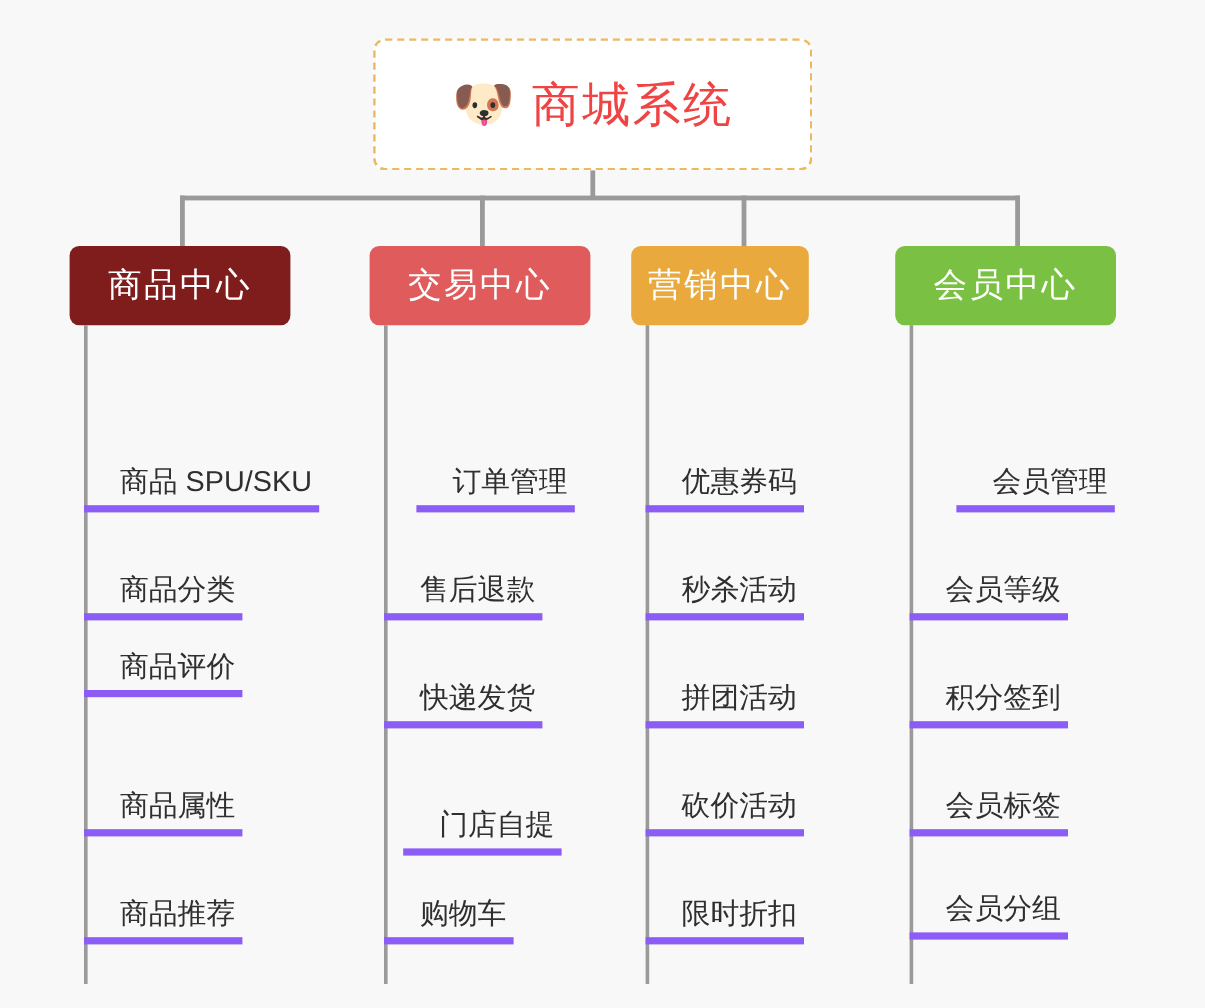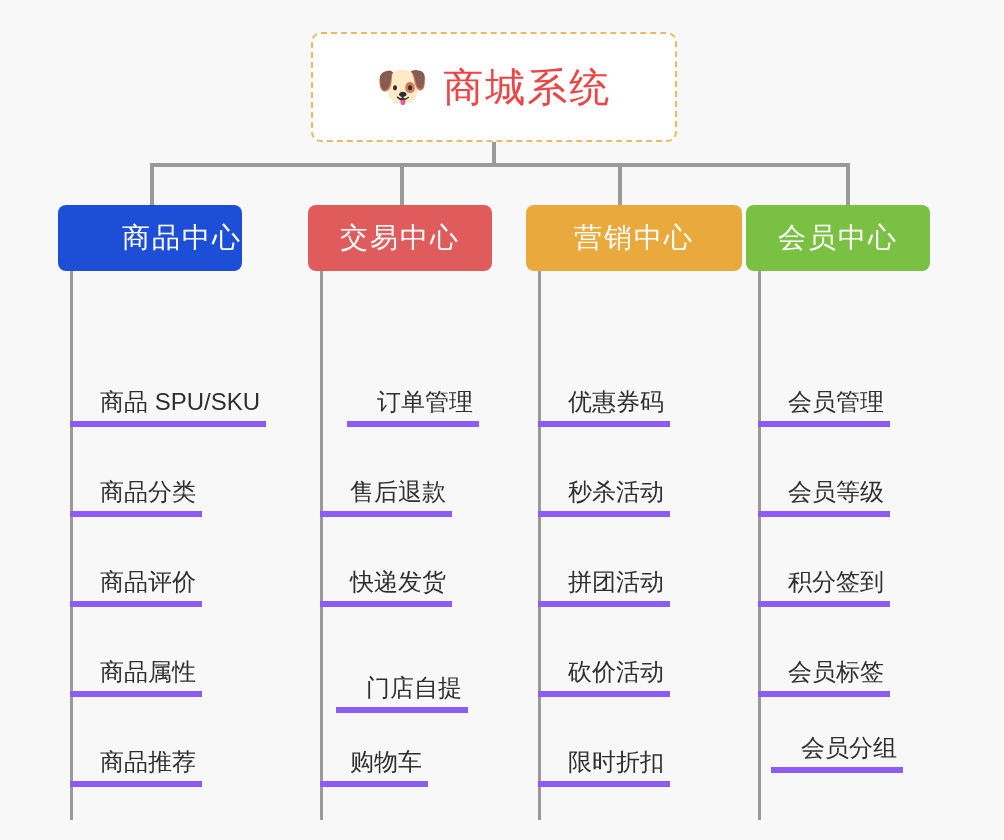--- a/index.html
+++ b/index.html
@@ -134,32 +134,32 @@
   </div>
 
   <div class="conn conn-stem"></div>
   <div class="conn conn-bar"></div>
   <div class="conn conn-drop" style="left:150px;"></div>
   <div class="conn conn-drop" style="left:400px;"></div>
   <div class="conn conn-drop" style="left:618px;"></div>
   <div class="conn conn-drop" style="left:846px;"></div>
 
   <div class="branch" style="left:58px; width:184px;">
-    <div class="branch-header" style="background:#1d4ed8;justify-content:flex-end;">
+    <div class="branch-header" style="background:#7f1d1d;">
       <span>商品中心</span>
     </div>
     <div class="branch-spine" style="height:549px;"></div>
     <ul class="leaf-list">
       <li class="leaf-item" style="top:66px;">
           <span class="leaf-label">商品 SPU/SKU</span>
         </li>
       <li class="leaf-item" style="top:156px;">
           <span class="leaf-label">商品分类</span>
         </li>
-      <li class="leaf-item" style="top:246px;">
+      <li class="leaf-item" style="top:246px;align-items:center;">
           <span class="leaf-label">商品评价</span>
         </li>
       <li class="leaf-item" style="top:336px;">
           <span class="leaf-label">商品属性</span>
         </li>
       <li class="leaf-item" style="top:426px;">
           <span class="leaf-label">商品推荐</span>
         </li>
       <li class="leaf-item" style="top:516px;"></li>
     </ul>
@@ -183,21 +183,21 @@
       <li class="leaf-item" style="top:352px;padding-left:16px;">
           <span class="leaf-label">门店自提</span>
         </li>
       <li class="leaf-item" style="top:426px;">
           <span class="leaf-label">购物车</span>
         </li>
       <li class="leaf-item" style="top:516px;"></li>
     </ul>
   </div>
 
-  <div class="branch" style="left:526px; width:216px;">
+  <div class="branch" style="left:526px; width:148px;">
     <div class="branch-header" style="background:#e9a93c;">
       <span>营销中心</span>
     </div>
     <div class="branch-spine" style="height:549px;"></div>
     <ul class="leaf-list">
       <li class="leaf-item" style="top:66px;">
           <span class="leaf-label">优惠券码</span>
         </li>
       <li class="leaf-item" style="top:156px;">
           <span class="leaf-label">秒杀活动</span>
@@ -214,32 +214,32 @@
       <li class="leaf-item" style="top:516px;"></li>
     </ul>
   </div>
 
   <div class="branch" style="left:746px; width:184px;">
     <div class="branch-header" style="background:#7ac143;">
       <span>会员中心</span>
     </div>
     <div class="branch-spine" style="height:549px;"></div>
     <ul class="leaf-list">
-      <li class="leaf-item" style="top:66px;">
+      <li class="leaf-item" style="top:66px;margin-left:39px;">
           <span class="leaf-label">会员管理</span>
         </li>
       <li class="leaf-item" style="top:156px;">
           <span class="leaf-label">会员等级</span>
         </li>
       <li class="leaf-item" style="top:246px;">
           <span class="leaf-label">积分签到</span>
         </li>
       <li class="leaf-item" style="top:336px;">
           <span class="leaf-label">会员标签</span>
         </li>
-      <li class="leaf-item" style="top:412px;padding-left:13px;">
+      <li class="leaf-item" style="top:422px;">
           <span class="leaf-label">会员分组</span>
         </li>
       <li class="leaf-item" style="top:516px;"></li>
     </ul>
   </div>
 
 </div>
 
 </body></html>

